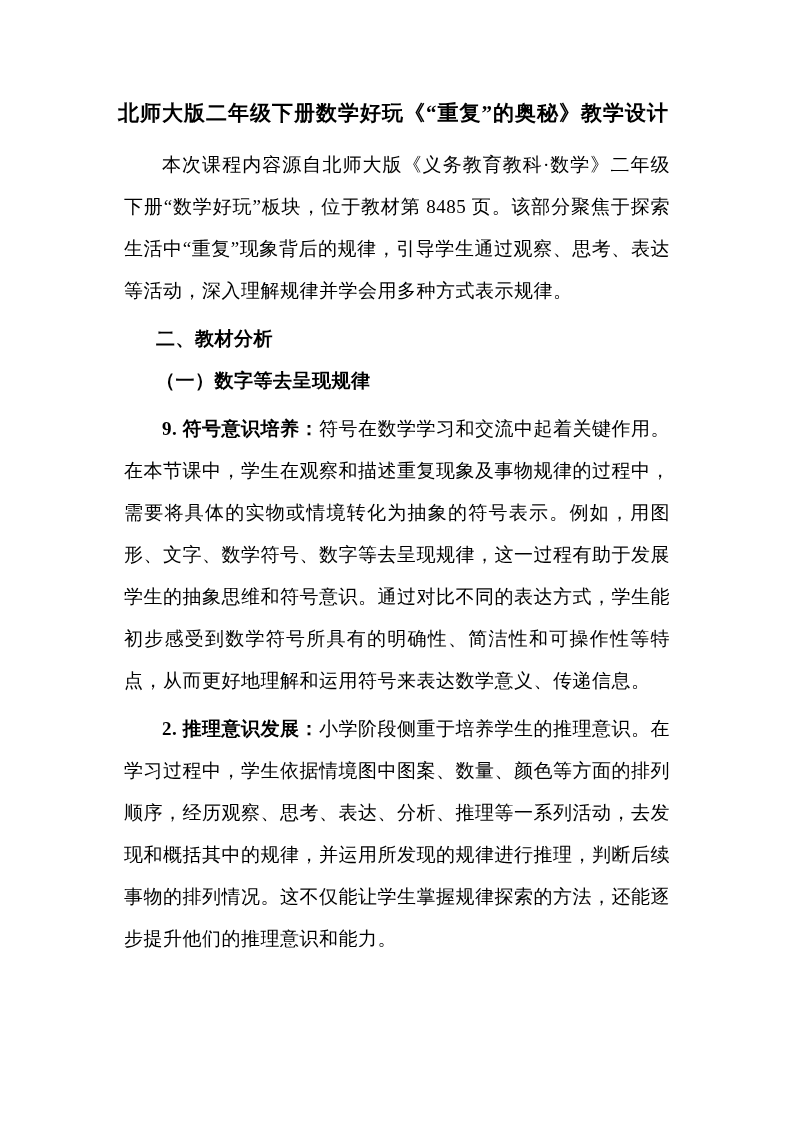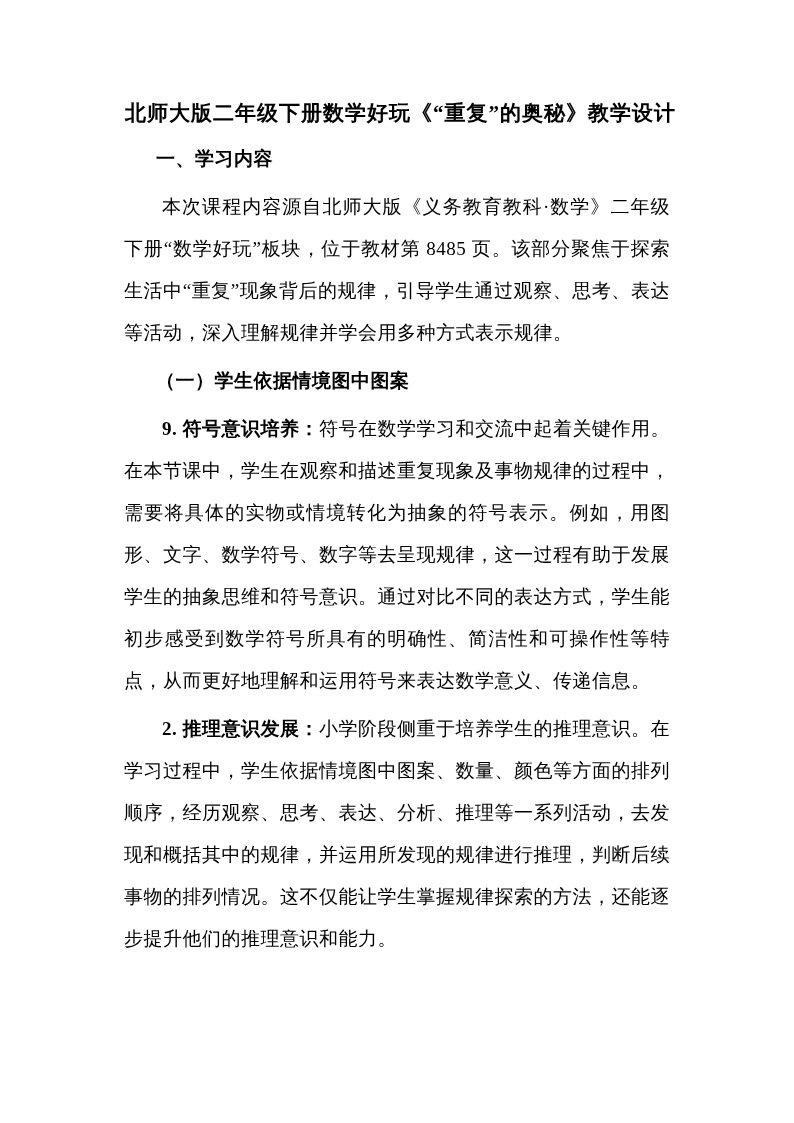--- a/index.html
+++ b/index.html
@@ -19,21 +19,21 @@
   .content {
     position: absolute;
     left: 118px;
     top: 88px;
     width: 558px;
   }
   .doc-title {
     font-size: 21px;
     font-weight: bold;
     line-height: 50px;
-    text-align: right;
+    text-align: left;
     letter-spacing: 1px;
     margin: 0 0 0 0;
   }
   .body-flow {
     font-size: 19px;
     line-height: 42px;
     text-align: justify;
     letter-spacing: 0.5px;
   }
   .heading {
@@ -52,26 +52,26 @@
 </head>
 <body>
 
 <div class="page">
   <div class="content">
 
     <p class="doc-title">北师大版二年级下册数学好玩《“重复”的奥秘》教学设计</p>
 
     <div class="body-flow">
 
-      <p class="heading">一、学习内容</p>
 
       <p class="para">本次课程内容源自北师大版《义务教育教科·数学》二年级下册“数学好玩”板块，位于教材第 8485 页。该部分聚焦于探索生活中“重复”现象背后的规律，引导学生通过观察、思考、表达等活动，深入理解规律并学会用多种方式表示规律。</p>
 
+      <p class="heading">二、教材分析</p>
 
-      <p class="heading">（一）学生依据情境图中图案</p>
+      <p class="heading">（一）数字等去呈现规律</p>
 
       <p class="para"><span class="para-lead">9. 符号意识培养：</span><span>符号在数学学习和交流中起着关键作用。在本节课中，学生在观察和描述重复现象及事物规律的过程中，需要将具体的实物或情境转化为抽象的符号表示。例如，用图形、文字、数学符号、数字等去呈现规律，这一过程有助于发展学生的抽象思维和符号意识。通过对比不同的表达方式，学生能初步感受到数学符号所具有的明确性、简洁性和可操作性等特点，从而更好地理解和运用符号来表达数学意义、传递信息。</span></p>
 
       <p class="para"><span class="para-lead">2. 推理意识发展：</span><span>小学阶段侧重于培养学生的推理意识。在学习过程中，学生依据情境图中图案、数量、颜色等方面的排列顺序，经历观察、思考、表达、分析、推理等一系列活动，去发现和概括其中的规律，并运用所发现的规律进行推理，判断后续事物的排列情况。这不仅能让学生掌握规律探索的方法，还能逐步提升他们的推理意识和能力。</span></p>
 
     </div>
   </div>
 </div>
 
 </body></html>

